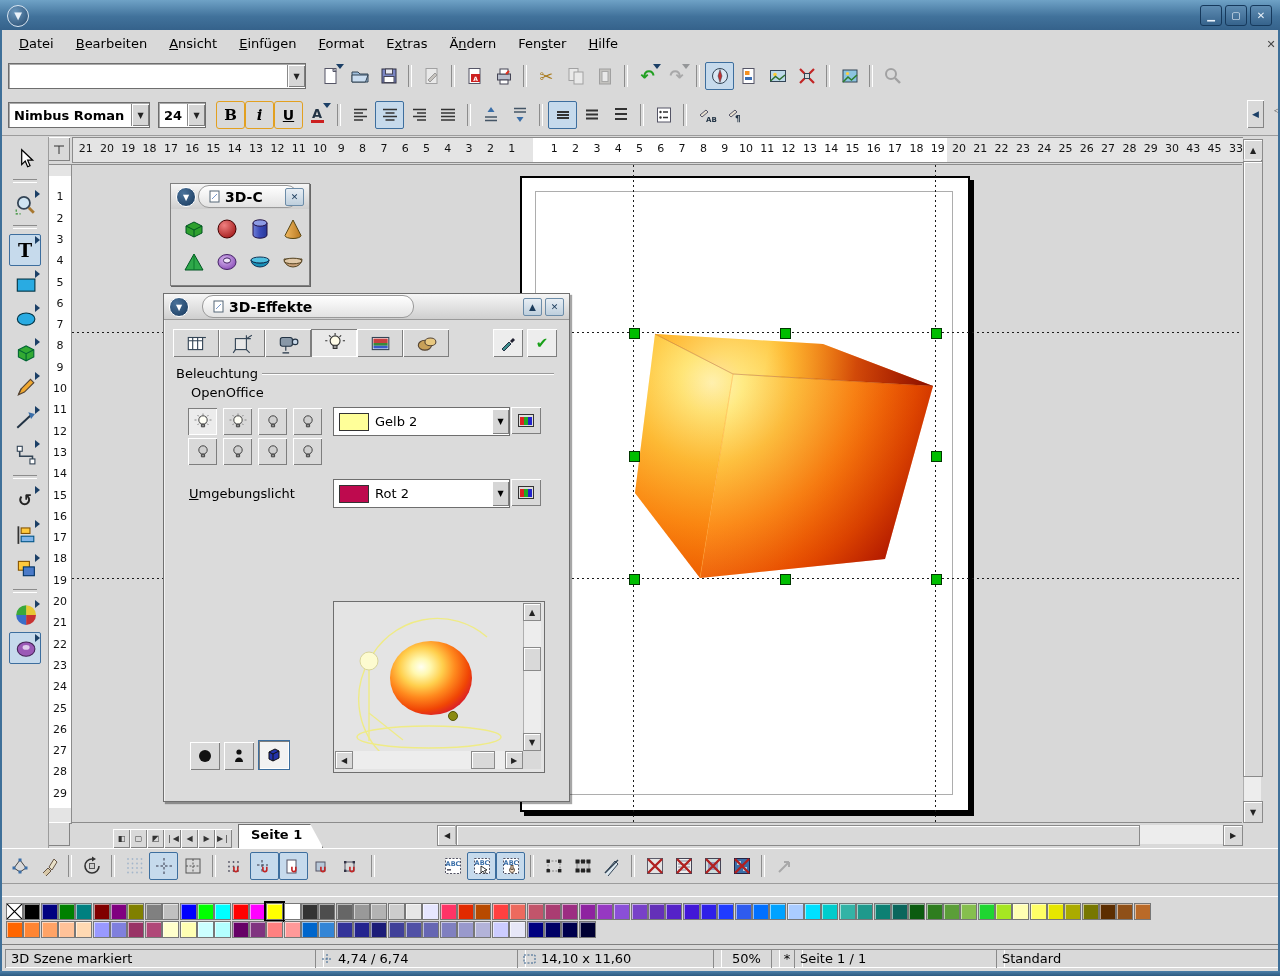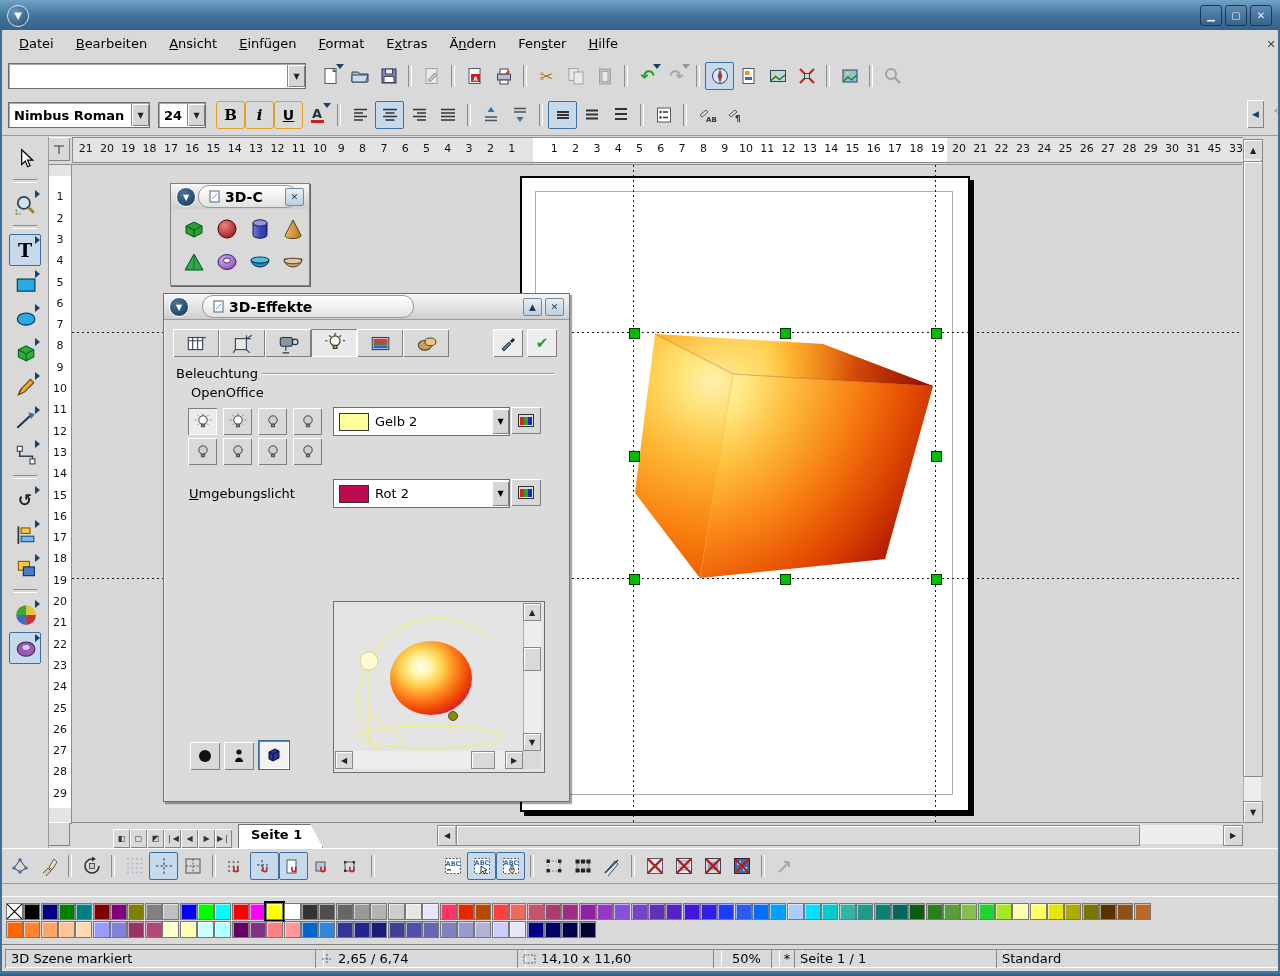--- a/index.html
+++ b/index.html
@@ -450,21 +450,21 @@
     <span class="rnum" style="left: 907.3px;">21</span>
     <span class="rnum" style="left: 928.6px;">22</span>
     <span class="rnum" style="left: 949.9px;">23</span>
     <span class="rnum" style="left: 971.2px;">24</span>
     <span class="rnum" style="left: 992.5px;">25</span>
     <span class="rnum" style="left: 1013.8px;">26</span>
     <span class="rnum" style="left: 1035.1px;">27</span>
     <span class="rnum" style="left: 1056.4px;">28</span>
     <span class="rnum" style="left: 1077.7px;">29</span>
     <span class="rnum" style="left: 1099px;">30</span>
-    <span class="rnum" style="left: 1120.3px;">31</span>
+    <span class="rnum" style="left: 1120.3px;">43</span>
     <span class="rnum" style="left: 1141.6px;">45</span>
     <span class="rnum" style="left: 1162.9px;">33</span>
   </div>
 <div id="ruler-v" class="abs">
   <div class="gray-top"></div>
     <div class="gray-bot"></div>
 <span class="rvnum" style="top: 25.3px;">1</span>
     <span class="rvnum" style="top: 46.6px;">2</span>
     <span class="rvnum" style="top: 67.9px;">3</span>
     <span class="rvnum" style="top: 89.2px;">4</span>
@@ -1241,21 +1241,21 @@
   </div>
 
 <div id="statusbar" class="abs">
   <div class="sfield" style="left:3px;width:307px;">
       <span>3D Szene markiert</span>
     </div>
   <div class="sfield" style="left:313px;width:199px;">
     <svg width="12" height="12" viewBox="0 0 12 12">
         <path d="M6 1 V11 M1 6 H11" stroke="#35618C" fill="none" stroke-dasharray="2 1.5"></path>
       </svg>
-    <span>2,65 / 6,74</span>
+    <span>4,74 / 6,74</span>
   </div>
   <div class="sfield" style="left:515px;width:193px;">
     <svg width="13" height="12" viewBox="0 0 13 12">
         <rect x="1" y="2" width="11" height="8" fill="none" stroke="#35618C" stroke-dasharray="2 1.5"></rect>
       </svg>
     <span>14,10 x 11,60</span>
   </div>
   <div class="sfield" style="left:711px;width:55px;justify-content:center;">
       <span>50%</span>
     </div>

